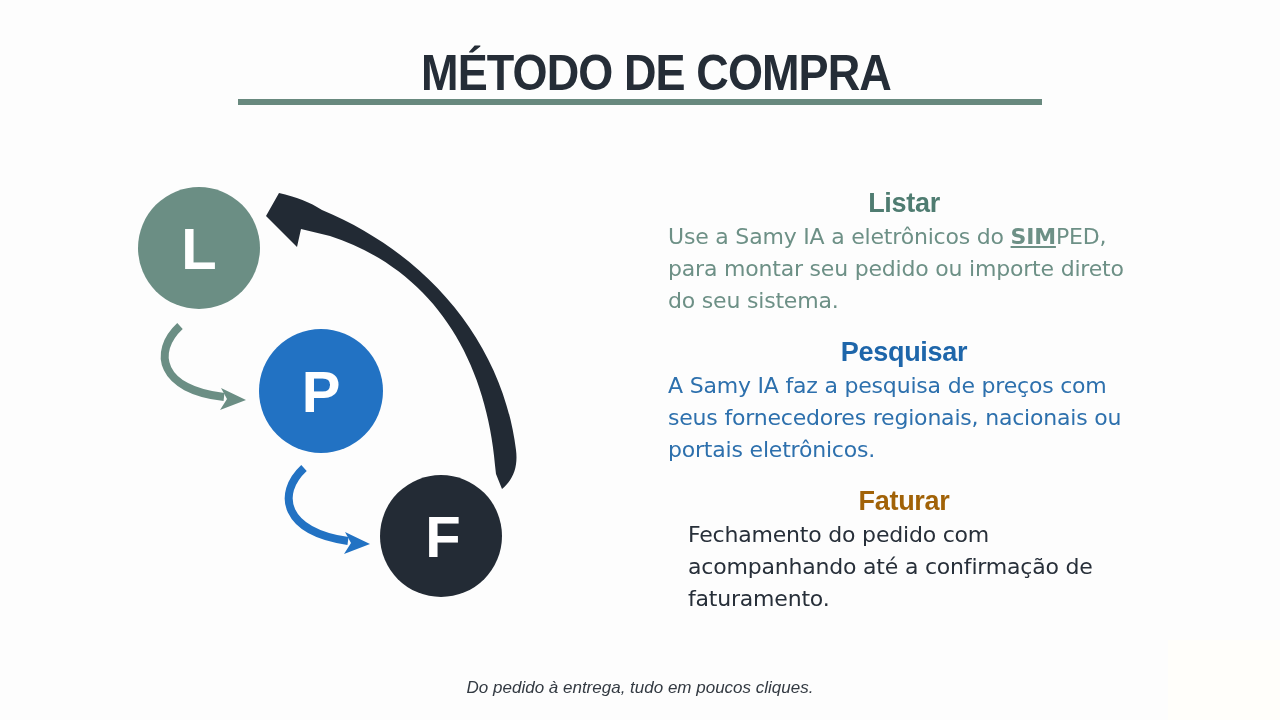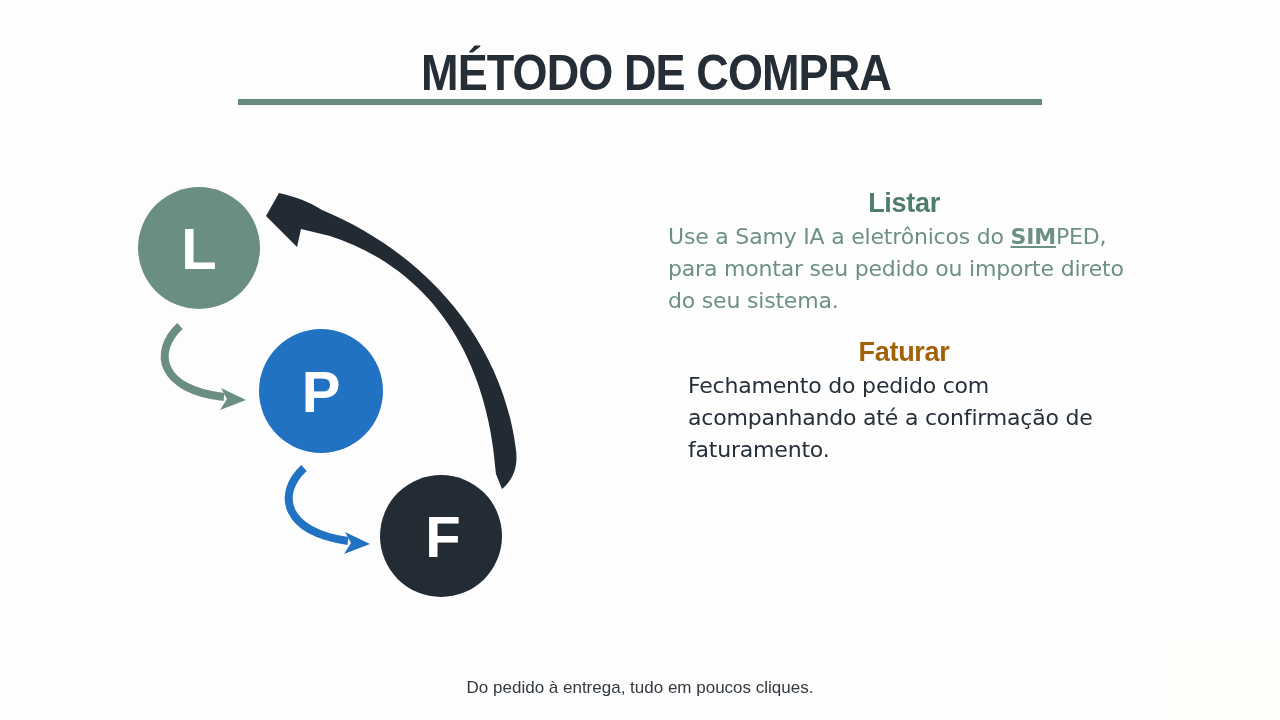--- a/index.html
+++ b/index.html
@@ -74,20 +74,21 @@
   .step-listar .step-body    { color: #6d9086; }
   .step-pesquisar .step-heading { color: #1e66aa; }
   .step-pesquisar .step-body    { color: #2d70ad; }
   .step-faturar .step-heading { color: #a16207; }
   .step-faturar .step-body    { color: #272f39; margin-left: 20px; }
   .step-body b { font-weight: 700; text-decoration: underline; }
   .footer-tagline {
     position: absolute; left: 0; top: 678px;
     width: 100%;
     text-align: center;
+    font-style: italic;
     font-size: 17px;
     color: #333a42;
   }
 </style>
 </head>
 <body>
 
 <div class="slide">
 
   <div class="corner-patch"></div>
@@ -124,20 +125,22 @@
   </svg>
 
   <div class="steps">
 
     <div class="step step-listar">
       <h2 class="step-heading">Listar</h2>
       <p class="step-body"><span>Use a Samy IA a eletrônicos do </span><b>SIM</b><span>PED, para montar seu pedido ou importe direto do seu sistema.</span></p>
     </div>
 
     <div class="step step-pesquisar">
+      <h2 class="step-heading">Pesquisar</h2>
+      <p class="step-body">A Samy IA faz a pesquisa de preços com seus fornecedores regionais, nacionais ou portais eletrônicos.</p>
     </div>
 
     <div class="step step-faturar">
       <h2 class="step-heading">Faturar</h2>
       <p class="step-body">Fechamento do pedido com acompanhando até a confirmação de faturamento.</p>
     </div>
 
   </div>
 
   <div class="footer-tagline">Do pedido à entrega, tudo em poucos cliques.</div>

